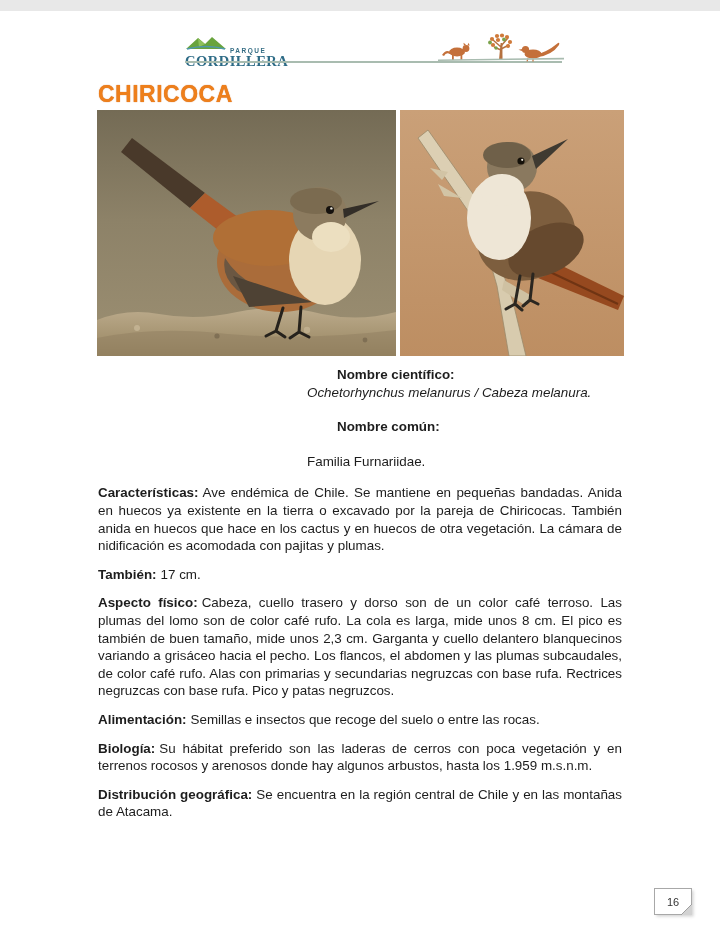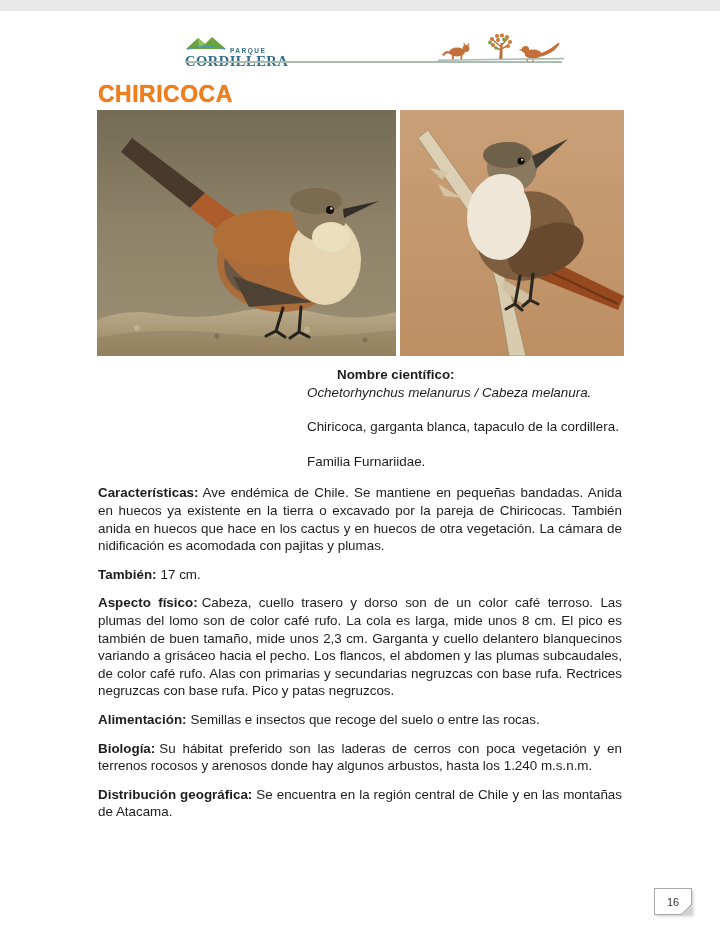--- a/index.html
+++ b/index.html
@@ -216,42 +216,42 @@
   </div>
 
   <div class="content">
 
     <div class="info-block">
       <div class="info-group">
         <div class="info-label">Nombre científico:</div>
         <div class="italic">Ochetorhynchus melanurus / Cabeza melanura.</div>
       </div>
       <div class="info-group">
-        <div>Chiricoca, garganta blanca, tapaculo de la cordillera.</div>
+        <div class="info-label">Nombre común:</div>
       </div>
       <div class="info-group">
         <div>Familia Furnariidae.</div>
       </div>
     </div>
 
     <div class="paragraphs">
       <p>
         <b>Características:</b><span>Ave endémica de Chile. Se mantiene en pequeñas bandadas. Anida en huecos ya existente en la tierra o excavado por la pareja de Chiricocas. También anida en huecos que hace en los cactus y en huecos de otra vegetación. La cámara de nidificación es acomodada con pajitas y plumas.</span>
       </p>
       <p>
         <b>También:</b><span>17 cm.</span>
       </p>
       <p>
         <b>Aspecto físico:</b><span>Cabeza, cuello trasero y dorso son de un color café terroso. Las plumas del lomo son de color café rufo. La cola es larga, mide unos 8 cm. El pico es también de buen tamaño, mide unos 2,3 cm. Garganta y cuello delantero blanquecinos variando a grisáceo hacia el pecho. Los flancos, el abdomen y las plumas subcaudales, de color café rufo. Alas con primarias y secundarias negruzcas con base rufa. Rectrices negruzcas con base rufa. Pico y patas negruzcos.</span>
       </p>
       <p>
         <b>Alimentación:</b><span>Semillas e insectos que recoge del suelo o entre las rocas.</span>
       </p>
       <p>
-        <b>Biología:</b><span>Su hábitat preferido son las laderas de cerros con poca vegetación y en terrenos rocosos y arenosos donde hay algunos arbustos, hasta los 1.240 m.s.n.m.</span>
+        <b>Biología:</b><span>Su hábitat preferido son las laderas de cerros con poca vegetación y en terrenos rocosos y arenosos donde hay algunos arbustos, hasta los 1.959 m.s.n.m.</span>
       </p>
       <p>
         <b>Distribución geográfica:</b><span>Se encuentra en la región central de Chile y en las montañas de Atacama.</span>
       </p>
     </div>
   </div>
 
   <div class="page-num">
     <span>16</span>
     <svg class="flap" width="11" height="11" viewBox="0 0 11 11">

